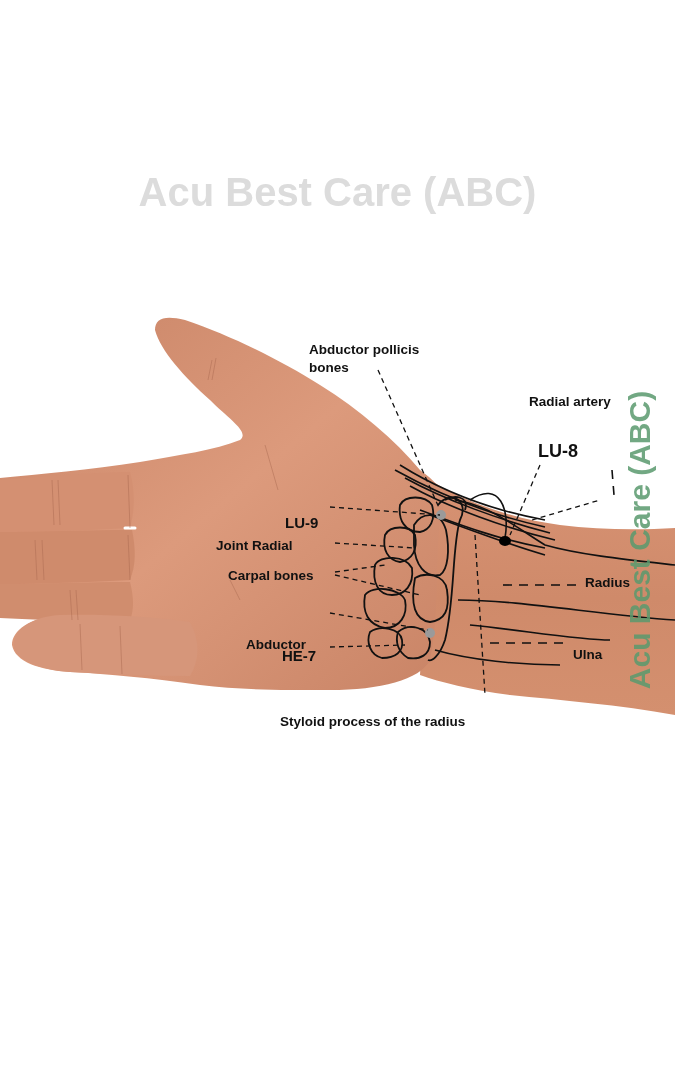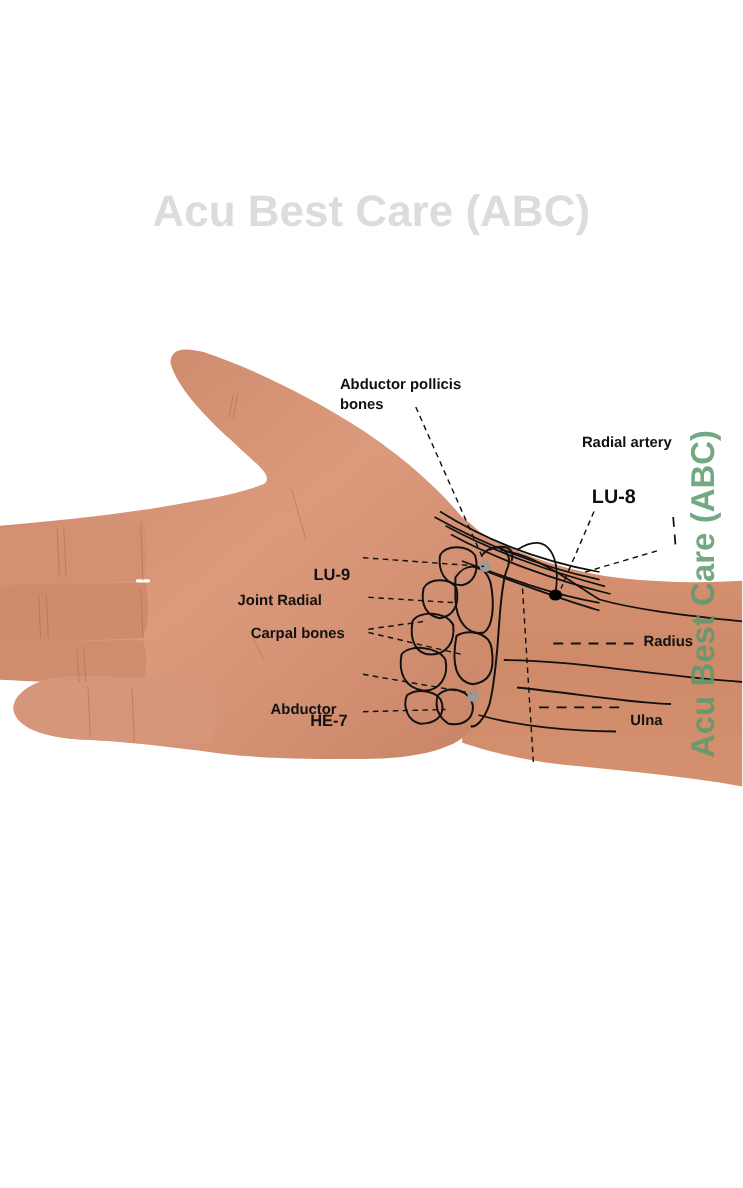--- a/index.html
+++ b/index.html
@@ -130,15 +130,16 @@
   <div class="label" style="left:309px; top:359px;">bones</div>
   <div class="label" style="left:529px; top:393px;">Radial artery</div>
   <div class="label big" style="left:538px; top:443px;">LU-8</div>
   <div class="label mid" style="left:285px; top:514px;">LU-9</div>
   <div class="label" style="left:216px; top:537px;">Joint Radial</div>
   <div class="label" style="left:228px; top:567px;">Carpal bones</div>
   <div class="label" style="left:585px; top:574px;text-align:right;">Radius</div>
   <div class="label mid" style="left:282px; top:603px;margin-top:44px;">HE-7</div>
   <div class="label" style="left:246px; top:636px;">Abductor</div>
   <div class="label" style="left:573px; top:646px;">Ulna</div>
+  <div class="label" style="left:280px; top:713px;">Styloid process of the radius</div>
 
   <div class="watermark-side">Acu Best Care (ABC)</div>
 </div>
 
 </body></html>

